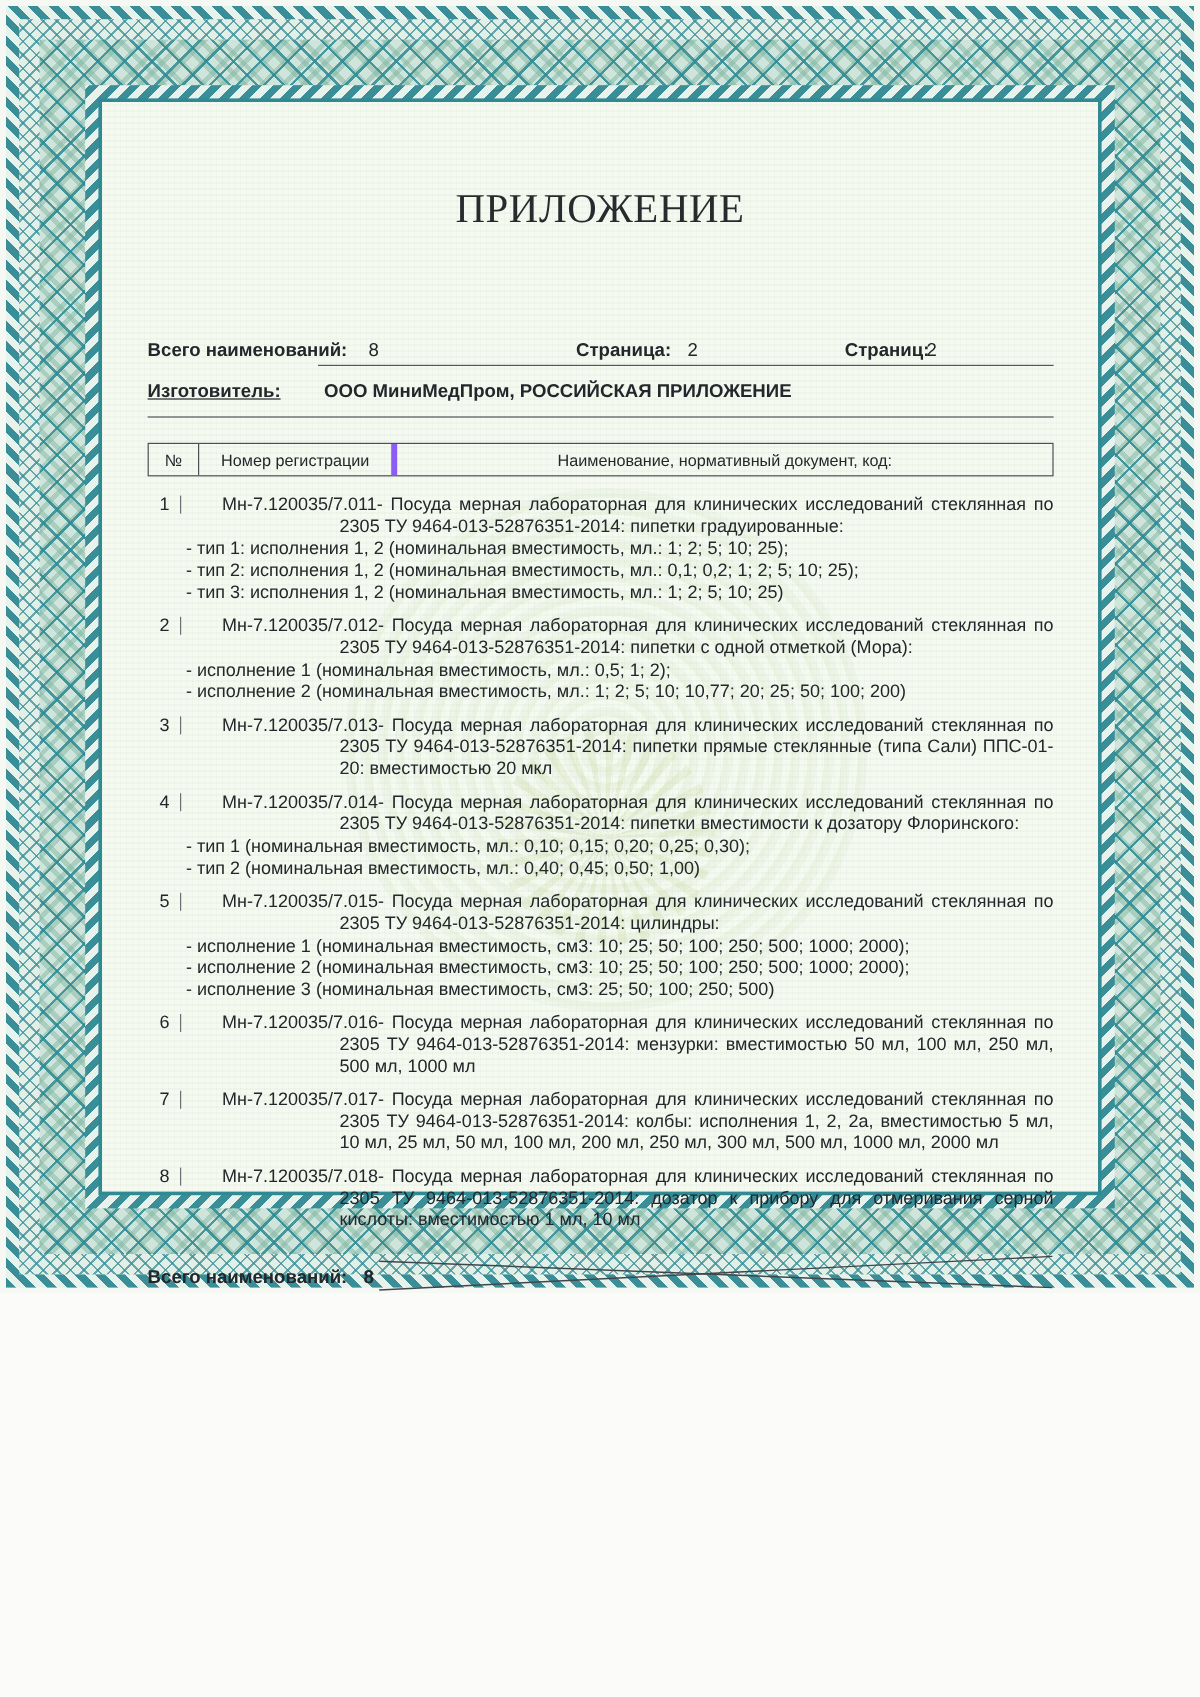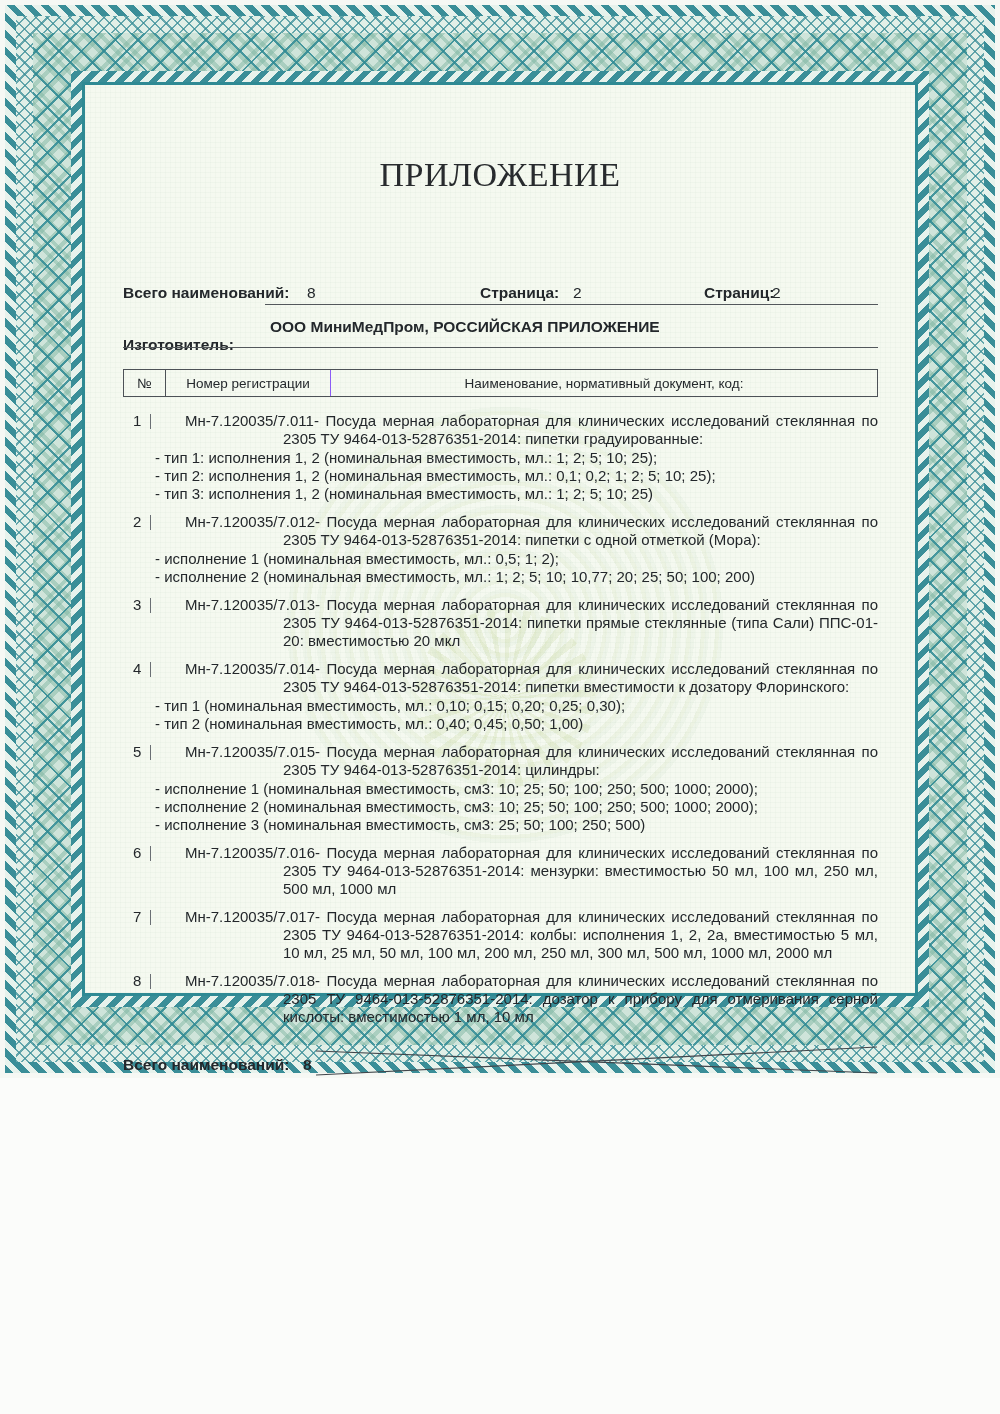--- a/index.html
+++ b/index.html
@@ -42,21 +42,21 @@
   .title .t2 { font-size:31px; line-height:36px; }
   .title .t3 { font-size:30px; line-height:36px; }
 
   .meta { font-size:15.5px; }
   .rule { position:absolute; border-top:1px solid #53585c; height:0; }
 
   .thead { position:absolute; left:123px; top:369px; width:755px; height:28px; display:flex;
            border:1px solid #4c5156; font-size:13.5px; color:#24282c; }
   .thead .cell { display:flex; align-items:center; justify-content:center; }
   .thead .c1 { width:42px;  border-right:1px solid #4c5156; }
-  .thead .c2 { width:165px; border-right:1px solid #8b5cf6; }
+  .thead .c2 { width:165px; border-right:5px solid #8b5cf6; }
   .thead .c3 { flex:1; }
 
   .items { position:absolute; left:0; right:0; top:412px; font-size:15px; line-height:18px; }
   .item  { position:relative; margin-bottom:10px; }
   .item-num { position:absolute; left:133px; top:0; }
   .tick  { display:inline-block; width:1px; height:15px; background:#6a6f74; margin-left:9px; vertical-align:-3px; }
   .item-main { margin:0 122px 1px 283px; text-indent:-98px; text-align:justify; }
   .sub   { margin:0 122px 0 155px; }
 
   .ftotal { top:1056px; font-size:15.5px; font-weight:bold; }
@@ -98,21 +98,21 @@
     </div>
 
     <span class="abs meta b" style="left:123px; top:284px;">Всего наименований:</span>
     <span class="abs meta" style="left:307px; top:284px;">8</span>
     <span class="abs meta b" style="left:480px; top:284px;">Страница:</span>
     <span class="abs meta" style="left:573px; top:284px;">2</span>
     <span class="abs meta b" style="left:704px; top:284px;text-align:right;">Страниц:</span>
     <span class="abs meta" style="left:772px; top:284px;">2</span>
     <div class="rule" style="left:265px; top:304px; width:613px;"></div>
 
-    <span class="abs meta b" style="left:123px; top:336px;">Изготовитель:</span>
+    <span class="abs meta b" style="left:123px; top:318px;text-decoration:underline;">Изготовитель:</span>
     <span class="abs meta b" style="left:270px; top:318px;">ООО МиниМедПром, РОССИЙСКАЯ ПРИЛОЖЕНИЕ</span>
     <div class="rule" style="left:123px; top:347px; width:755px;"></div>
 
     <div class="thead">
       <div class="cell c1">№</div>
       <div class="cell c2">Номер регистрации</div>
       <div class="cell c3">Наименование, нормативный документ, код:</div>
     </div>
 
     <div class="items">

